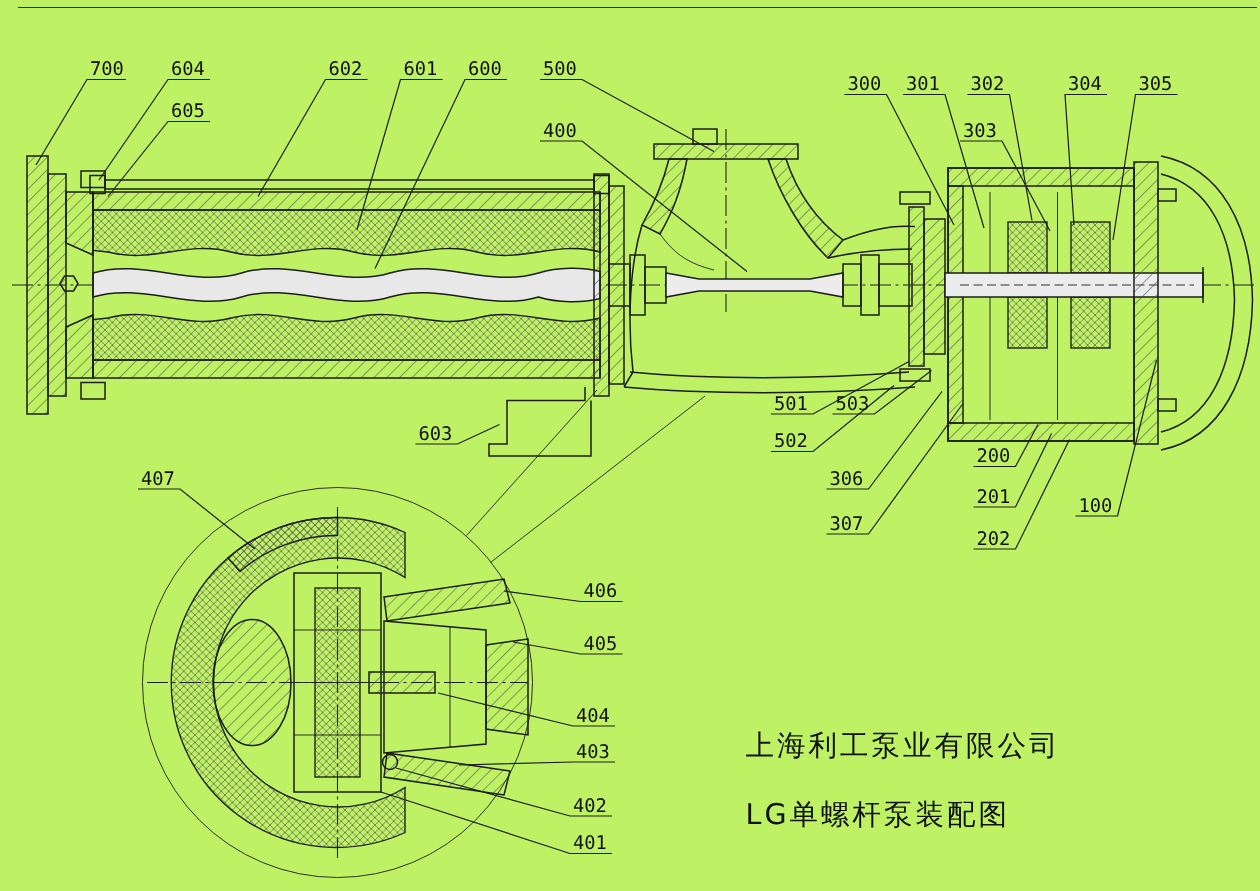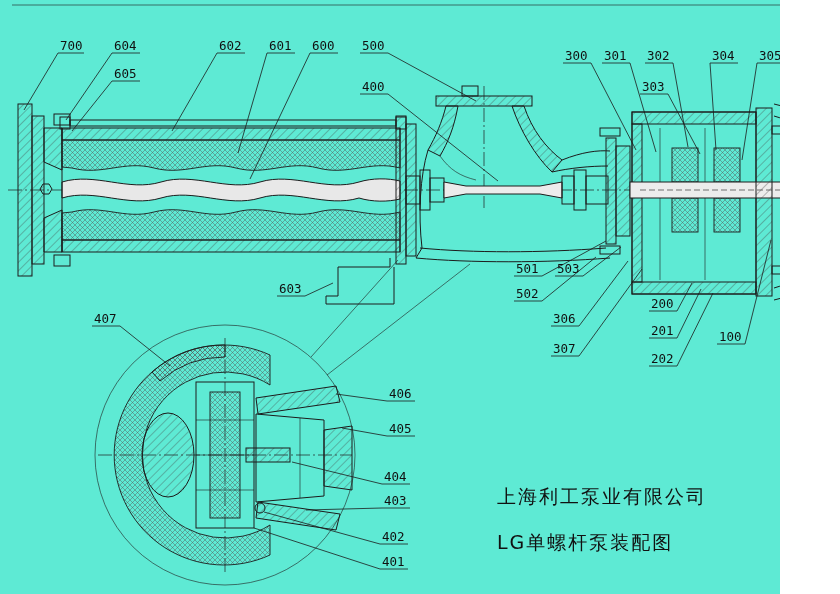--- a/index.html
+++ b/index.html
@@ -1,16 +1,16 @@
 <!DOCTYPE html>
 <html><head>
 <meta charset="utf-8">
 <style>
   html,body{margin:0;padding:0;background:#fff}
-  .wrap{position:relative;width:780px;height:594px;background:#5eead4;overflow:hidden;
+  .wrap{position:relative;width:840px;height:594px;background:#bef264;overflow:hidden;
         font-family:"DejaVu Sans",sans-serif}
   .wrap svg{position:absolute;left:0;top:0}
   .ln{fill:none;stroke:#1c1c1c;stroke-width:1}
   .thin{stroke-width:.6}
   .hatch{fill:url(#h);stroke:#1c1c1c;stroke-width:1}
   .xh{fill:url(#xh);stroke:#1c1c1c;stroke-width:.9}
   .solid{fill:#ececec;stroke:#1c1c1c;stroke-width:1}
   .axis{fill:none;stroke:#1c1c1c;stroke-width:.7;stroke-dasharray:14 3 2 3}
   .dash{stroke-dasharray:6 3}
   .lead{fill:none;stroke:#1c1c1c;stroke-width:.8}

